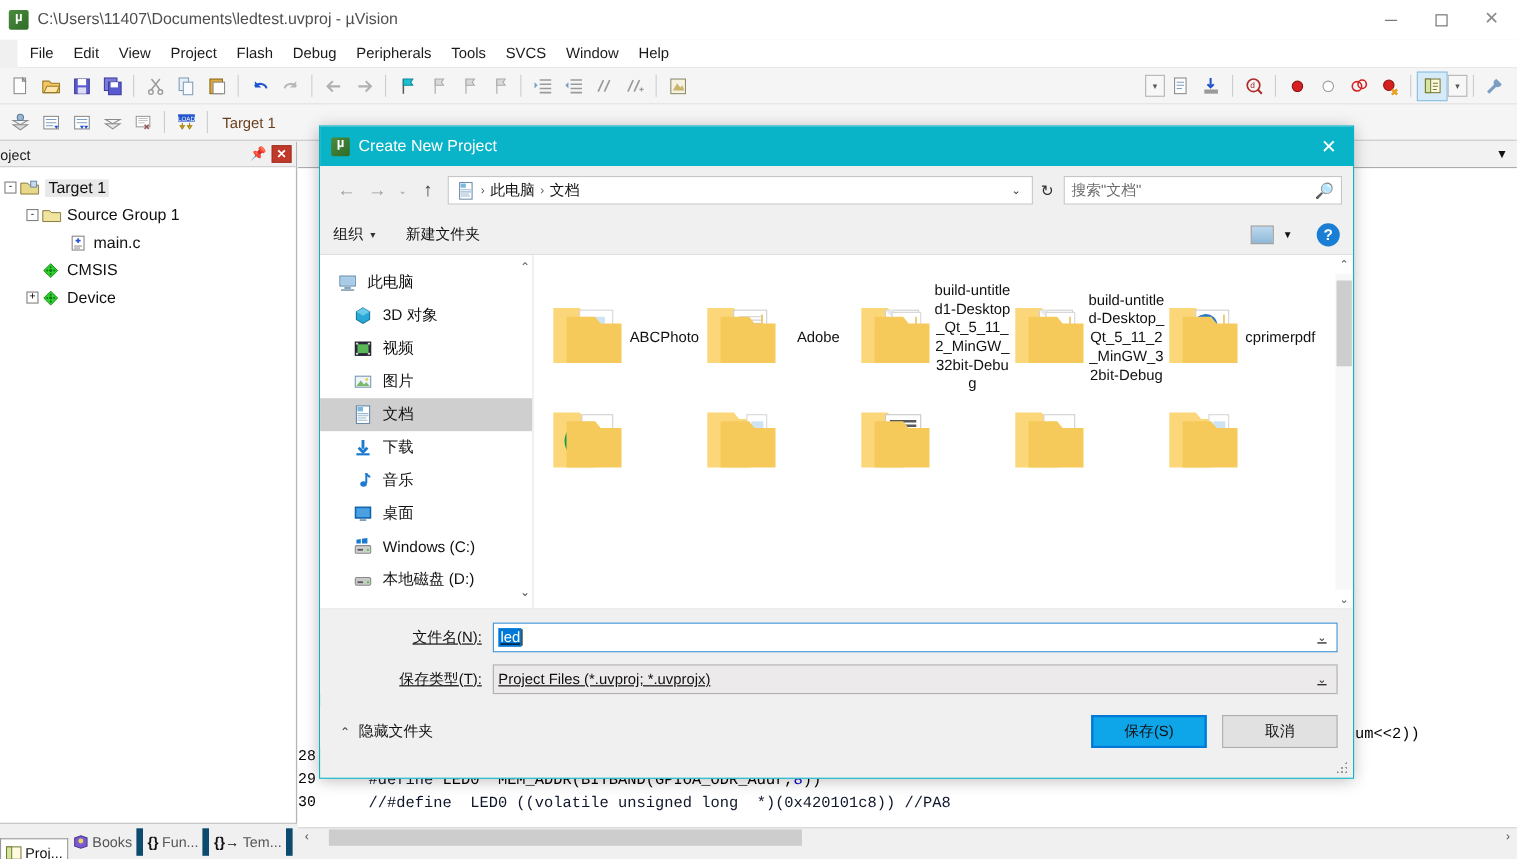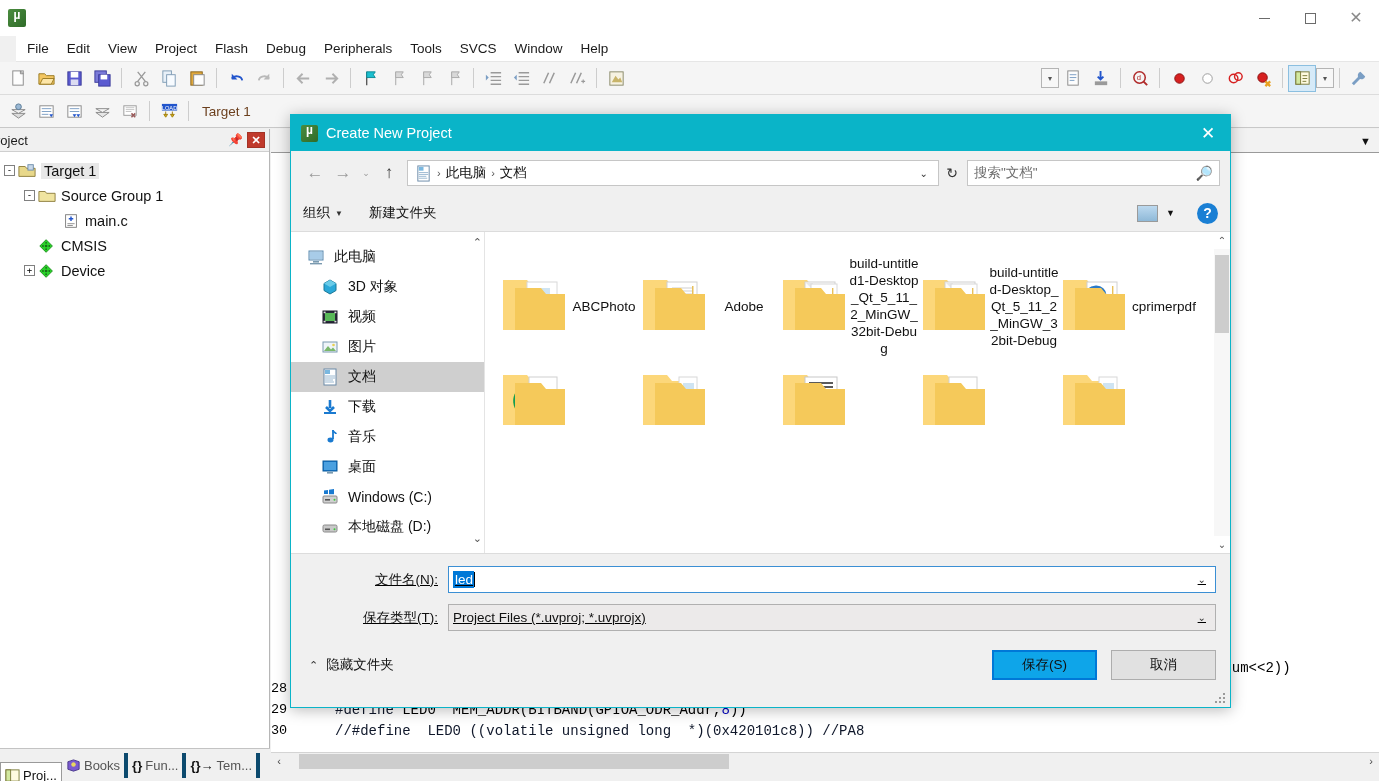--- a/index.html
+++ b/index.html
@@ -100,21 +100,21 @@
   .tree-icon { width:18px; height:16px; margin-right:5px; flex:none; }
   .tree-label-sel { background:#e8e8e8; padding:0 3px; }
 
   
   .proj-tabs {
     position:absolute; left:0; top:748px; width:270px; height:33px;
     background:#f0f0f0; border-top:1px solid #c3c3c3; display:flex; align-items:center;
   }
   .ptab {
     display:flex; align-items:center; height:25px; padding:0 4px; font-size:13px;
-    color:#555; border-right:4px solid #0c4a6e;
+    color:#555; border-right:6px solid #0c4a6e;
   }
   .ptab.active { background:#ffffff; color:#111; border:1px solid #9a9a9a; border-bottom:none; height:27px;margin-top:20px; }
   .ptab-ic { width:15px; height:15px; margin-right:3px; flex:none; }
 
   
   .editor-wrap {
     position:absolute; left:271px; top:129px; width:1108px; height:652px; background:#fff;
   }
   .editor-tabbar {
     height:24px; background:#f2f2f2; border-bottom:1px solid #9a9a9a;
@@ -292,20 +292,21 @@
       radial-gradient(circle 1px at 10px 2px,#9a9a9a 100%,transparent 0);
   }
 </style>
 </head>
 <body>
 
 <div id="uvision">
 
   <div class="titlebar">
     <div class="title-icon"></div>
+    <div class="title-text">C:\Users\11407\Documents\ledtest.uvproj - µVision</div>
     <div class="win-ctrls">
       <div class="win-btn">
           <i class="glyph-min"></i>
         </div>
       <div class="win-btn">
           <i class="glyph-max"></i>
         </div>
       <div class="win-btn close">
           <span class="glyph-close">✕</span>
         </div>

